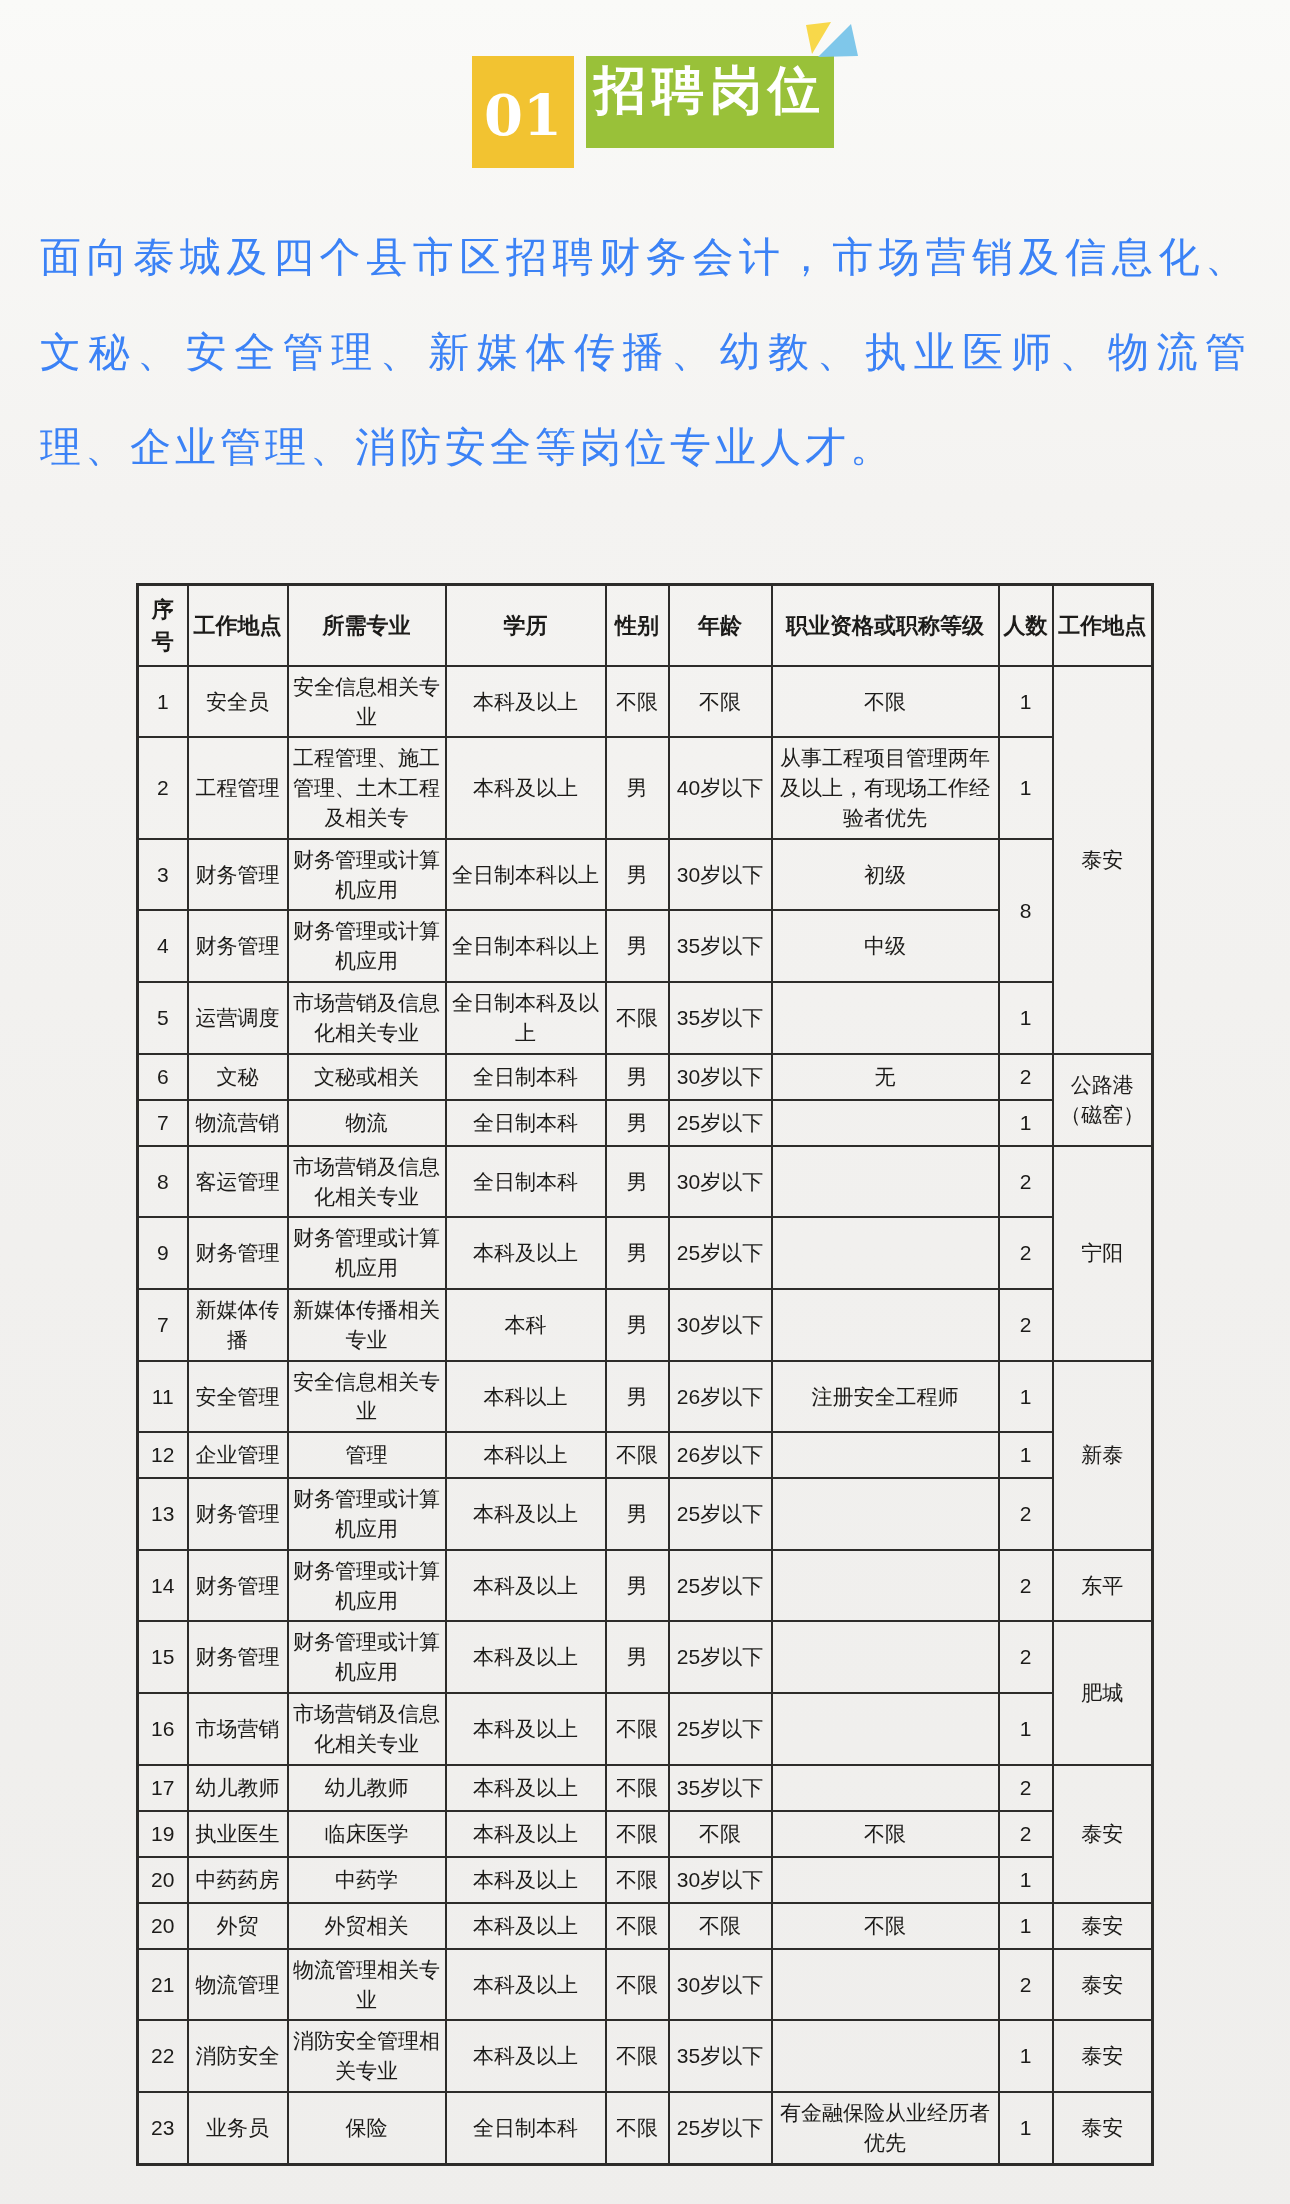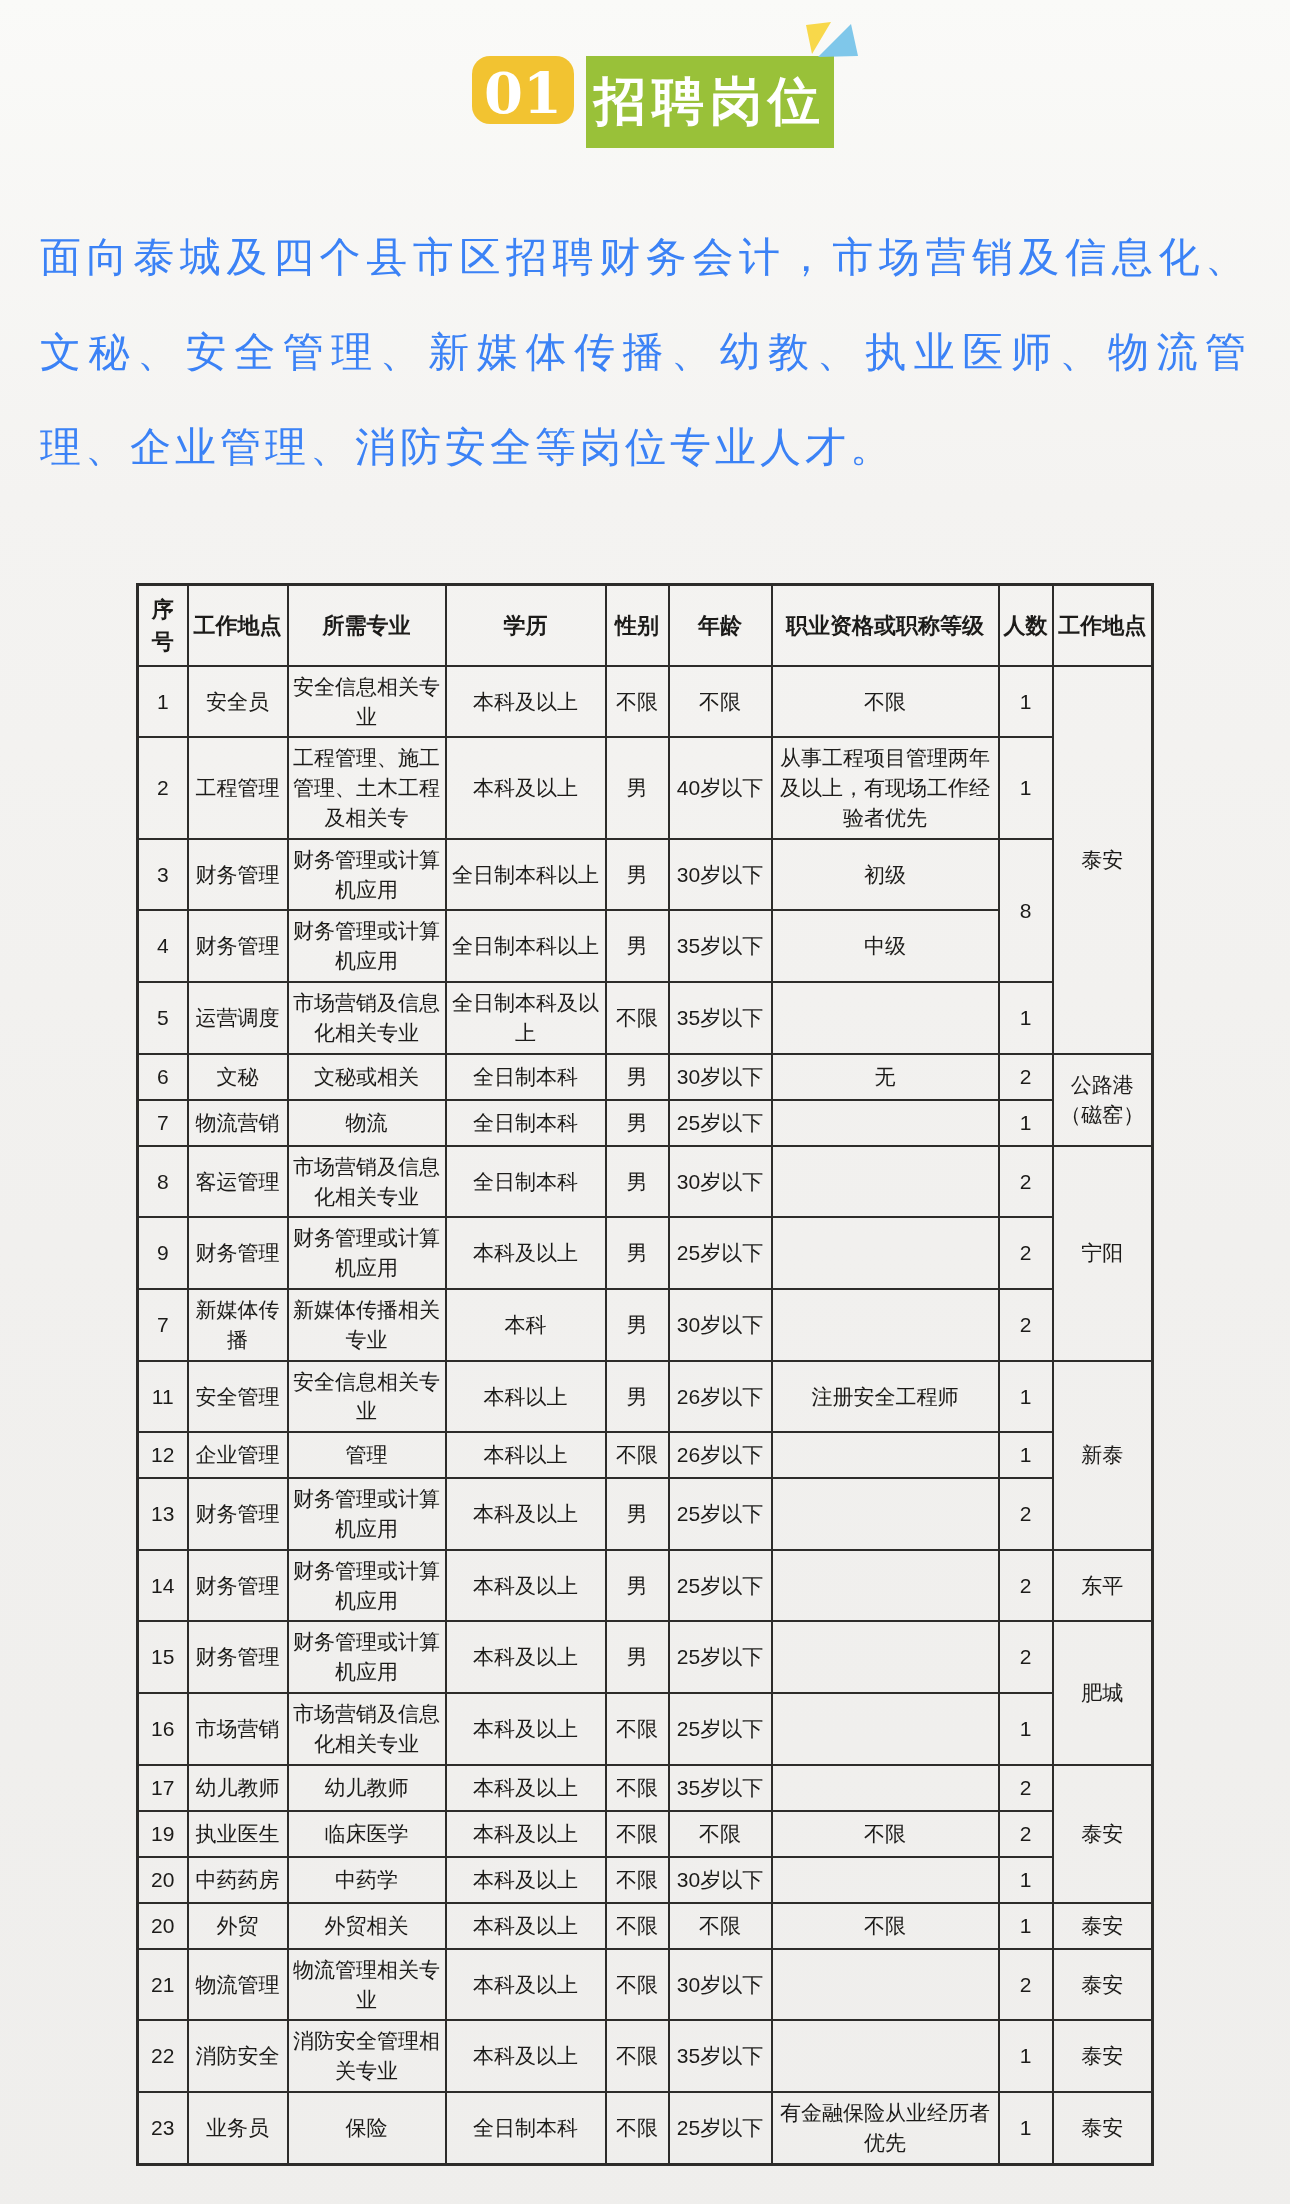--- a/index.html
+++ b/index.html
@@ -23,37 +23,36 @@
   
   .badge-wrap{
     position:relative;
     margin:56px 0 0 472px;
     display:flex;
     align-items:flex-start;
     height:92px;
     width:420px;
   }
   .badge-number{
-    width:102px;height:68px;
+    width:102px;height:112px;
     background:var(--accent-yellow);
     color:#fff;
     font-family:"DejaVu Serif","Liberation Serif",serif;
     font-size:56px;font-weight:700;
     display:flex;align-items:center;justify-content:center;
     padding-top:6px;
-    border-radius:18px;
   }
   .badge-title{
     margin-left:12px;
     width:248px;height:92px;
     background:var(--accent-green);
     color:#fff;
     font-size:52px;font-weight:700;
     letter-spacing:6px;
-    display:flex;align-items:center;justify-content:center;
+    display:flex;align-items:flex-start;justify-content:center;
     position:relative;
   }
   .corner-decor{
     position:absolute;
     right:-26px;top:-34px;
     width:56px;height:42px;
   }
   
   .intro{
     margin:62px 40px 0 40px;

